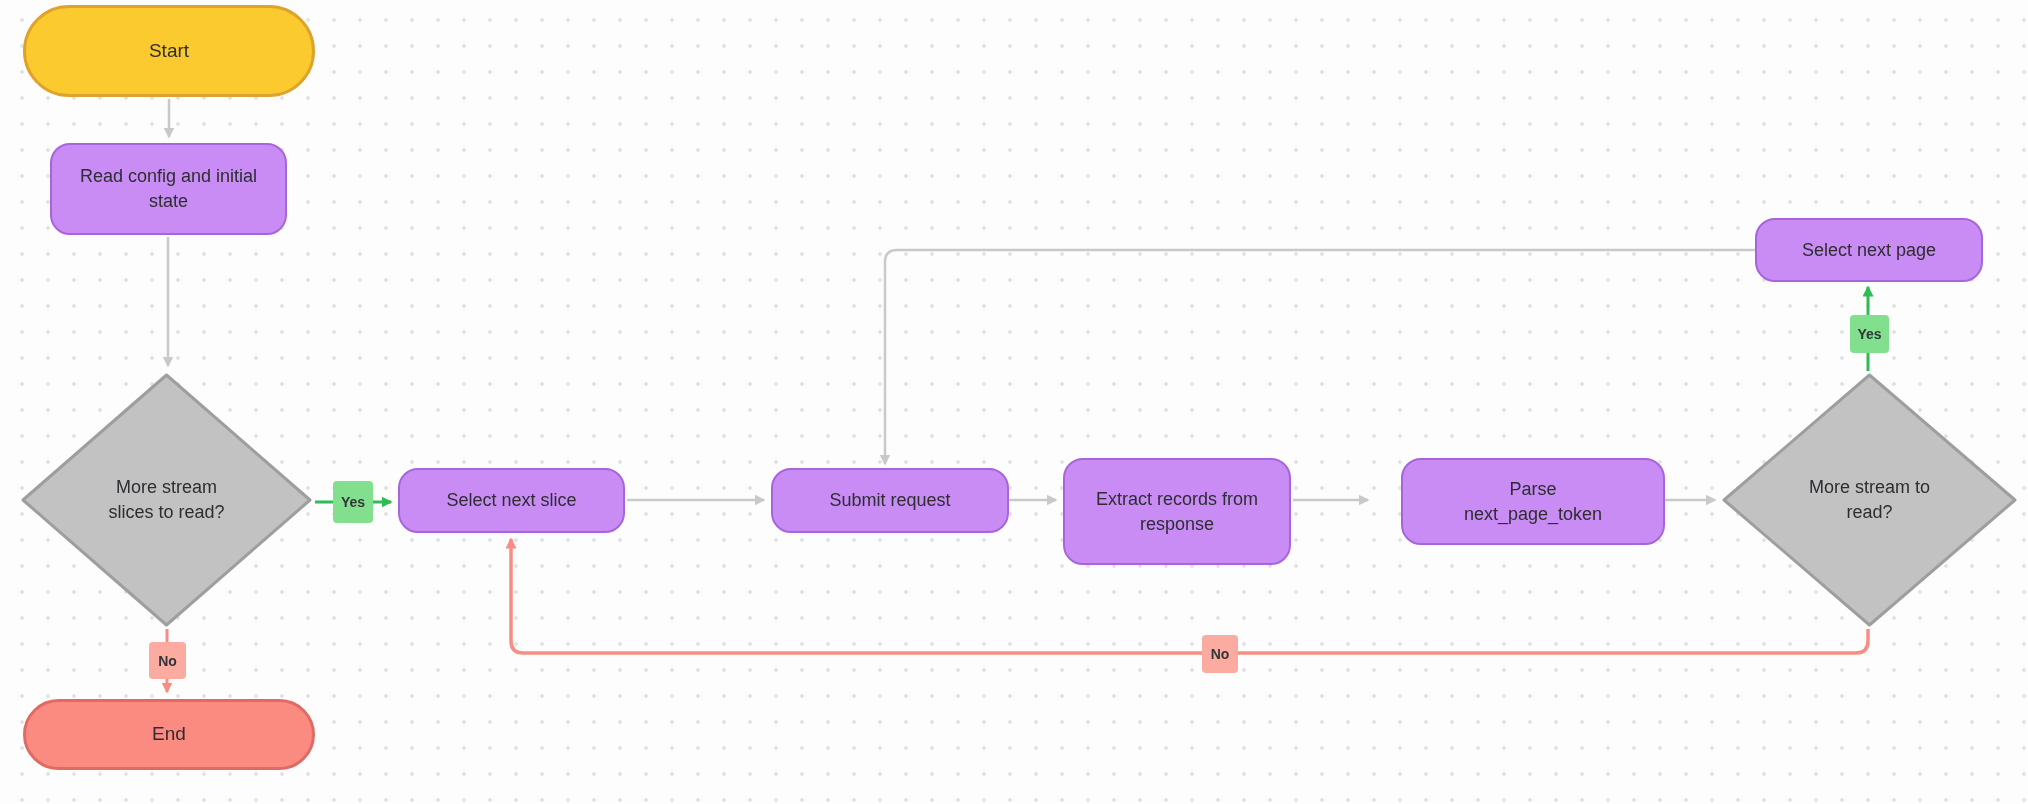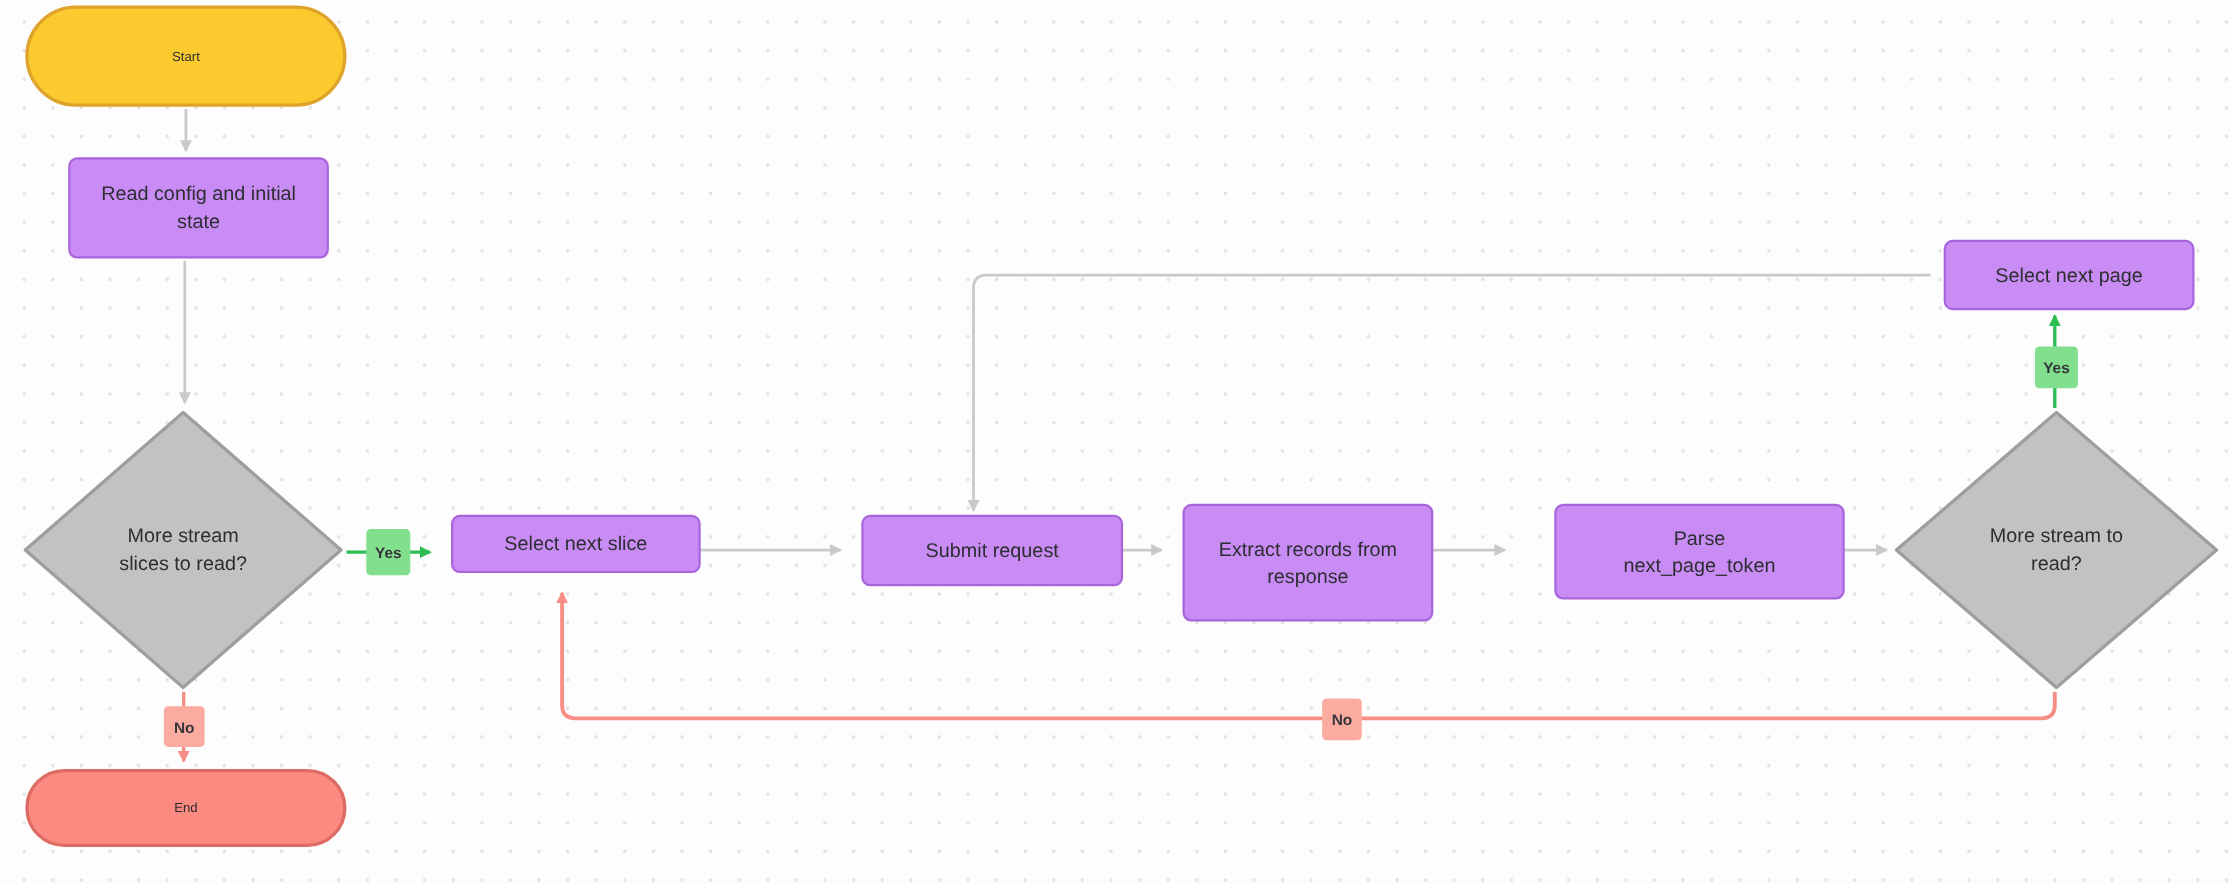--- a/index.html
+++ b/index.html
@@ -34,26 +34,25 @@
     font-size: 18px;
     font-weight: 500;
     line-height: 1.38;
     white-space: pre-line;
     box-sizing: border-box;
     z-index: 2;
   }
   .rect {
     background: #C98BF4;
     border: 2.5px solid #A865DB;
-    border-radius: 8px;
-    margin-left: 12px;
+    border-radius: 20px;
   }
   .pill {
     border-radius: 48px;
-    font-size: 12px;
+    font-size: 19px;
     justify-content: center;
   }
   .pill.start { background: #FBCA2F; border: 3px solid #DFA32B; }
   .pill.end   { background: #FB8A81; border: 3px solid #DE6B64; }
   .diamond { background: transparent; border: none; }
   .diamond > svg {
     position: absolute;
     left: 0; top: 0;
     width: 100%; height: 100%;
   }
@@ -69,21 +68,21 @@
     color: #343539;
     z-index: 3;
   }
   .badge.green { background: #82DF8E; }
   .badge.salmon { background: #FBAB9F; }
 
   
   .n-start        { left: 23px;   top: 5px;   width: 292px; height: 92px; }
   .n-readconfig   { left: 50px;   top: 143px; width: 237px; height: 92px; }
   .n-diamond1     { left: 21px;   top: 373px; width: 291px; height: 254px; }
-  .n-selectslice  { left: 398px;  top: 468px; width: 227px; height: 53px; }
+  .n-selectslice  { left: 398px;  top: 468px; width: 227px; height: 65px; }
   .n-submit       { left: 771px;  top: 468px; width: 238px; height: 65px; }
   .n-extract      { left: 1063px; top: 458px; width: 228px; height: 107px; }
   .n-parse        { left: 1401px; top: 458px; width: 264px; height: 87px; }
   .n-diamond2     { left: 1722px; top: 373px; width: 295px; height: 254px; }
   .n-selectpage   { left: 1755px; top: 218px; width: 228px; height: 64px; }
   .n-end          { left: 23px;   top: 699px; width: 292px; height: 71px; }
 
   .b-yes1 { left: 333px;  top: 481px; width: 40px; height: 42px; }
   .b-no1  { left: 149px;  top: 642px; width: 37px; height: 37px; }
   .b-yes2 { left: 1850px; top: 315px; width: 39px; height: 38px; }

